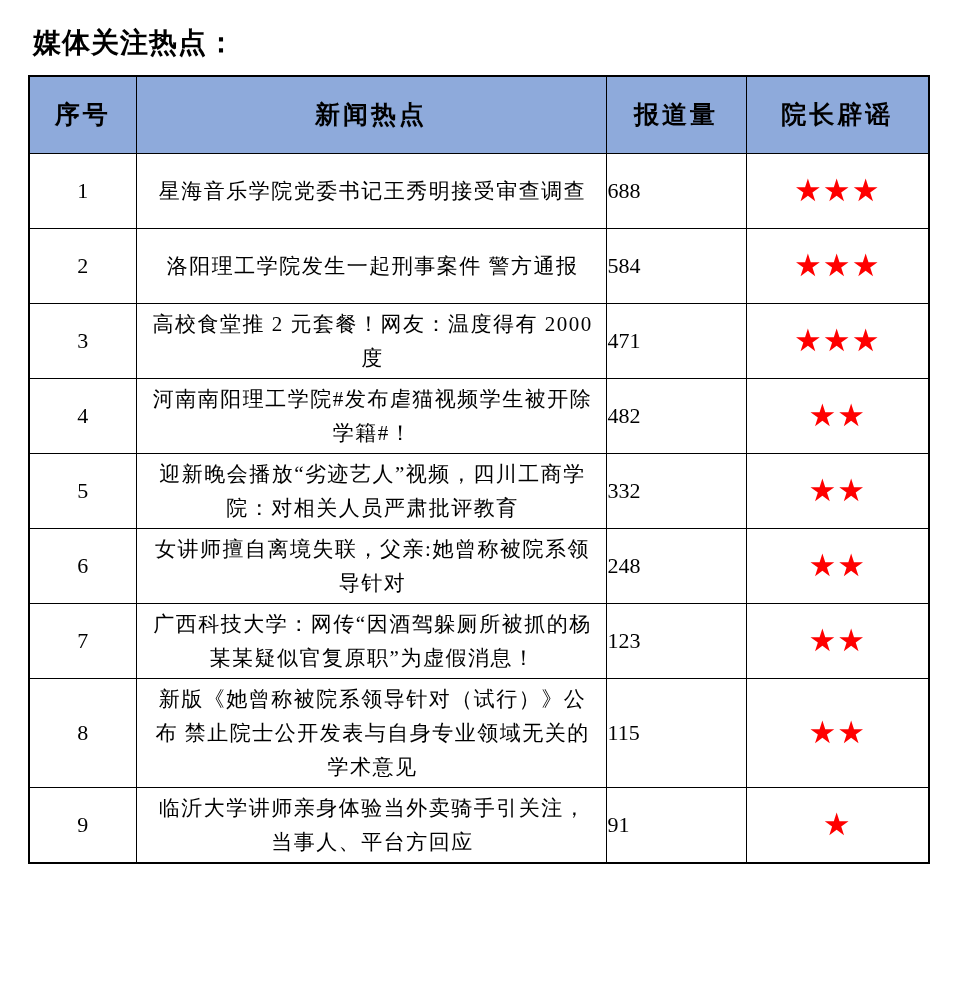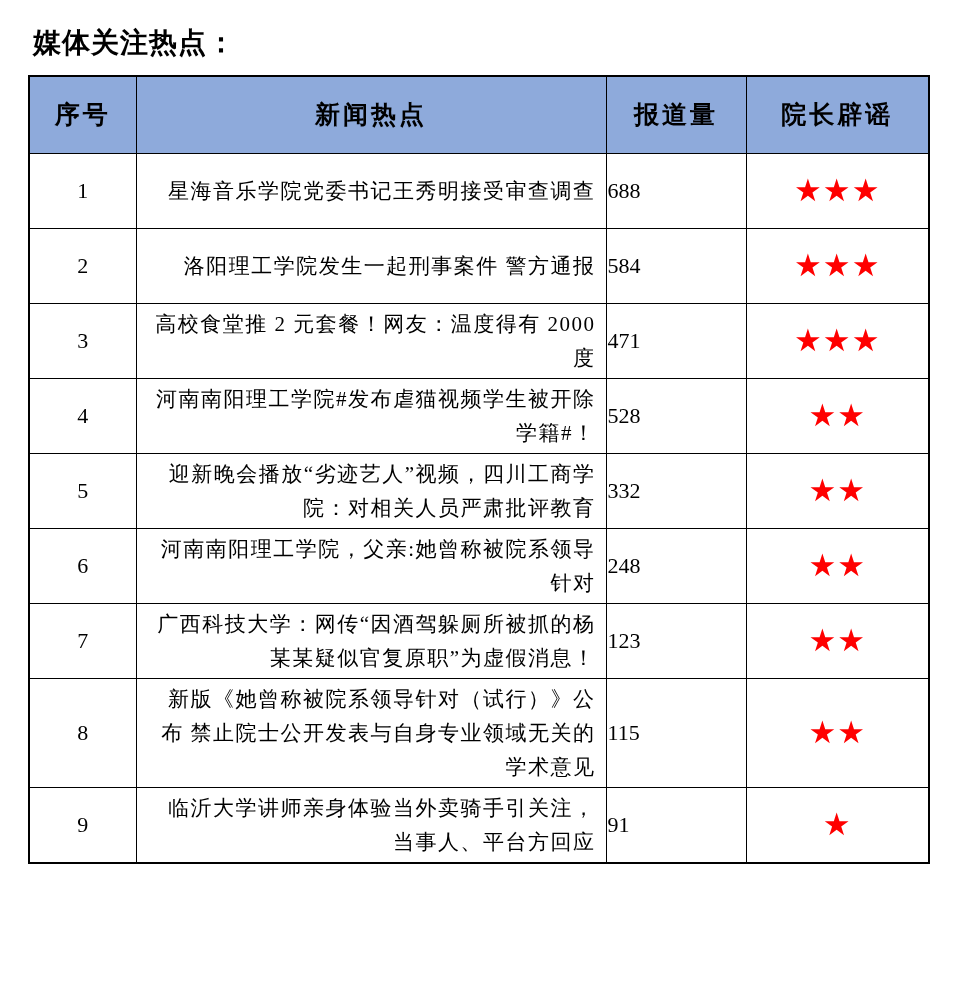--- a/index.html
+++ b/index.html
@@ -54,21 +54,21 @@
   tr.tall td { height: 100px; }
   td.c-no {
     text-align: center;
     font-size: 22px;
   }
   td.c-title {
     font-size: 21px;
     line-height: 34px;
     letter-spacing: 1.5px;
     padding: 3px 10px 3px 13px;
-    text-align: right;
+    text-align: center;
   }
   td.c-count {
     text-align: left;
     font-size: 22px;
   }
   td.c-stars {
     text-align: center;
     font-size: 31px;
     color: #FF0000;
     letter-spacing: 1px;
@@ -112,32 +112,32 @@
       </tr>
       <tr>
         <td class="c-no">3</td>
         <td class="c-title">高校食堂推 2 元套餐！网友：温度得有 2000 度</td>
         <td class="c-count">471</td>
         <td class="c-stars">★★★</td>
       </tr>
       <tr>
         <td class="c-no">4</td>
         <td class="c-title">河南南阳理工学院#发布虐猫视频学生被开除学籍#！</td>
-        <td class="c-count">528</td>
+        <td class="c-count">482</td>
         <td class="c-stars">★★</td>
       </tr>
       <tr>
         <td class="c-no">5</td>
         <td class="c-title">迎新晚会播放“劣迹艺人”视频，四川工商学院：对相关人员严肃批评教育</td>
         <td class="c-count">332</td>
         <td class="c-stars">★★</td>
       </tr>
       <tr>
         <td class="c-no">6</td>
-        <td class="c-title">河南南阳理工学院，父亲:她曾称被院系领导针对</td>
+        <td class="c-title">女讲师擅自离境失联，父亲:她曾称被院系领导针对</td>
         <td class="c-count">248</td>
         <td class="c-stars">★★</td>
       </tr>
       <tr>
         <td class="c-no">7</td>
         <td class="c-title">广西科技大学：网传“因酒驾躲厕所被抓的杨某某疑似官复原职”为虚假消息！</td>
         <td class="c-count">123</td>
         <td class="c-stars">★★</td>
       </tr>
       <tr class="tall">

